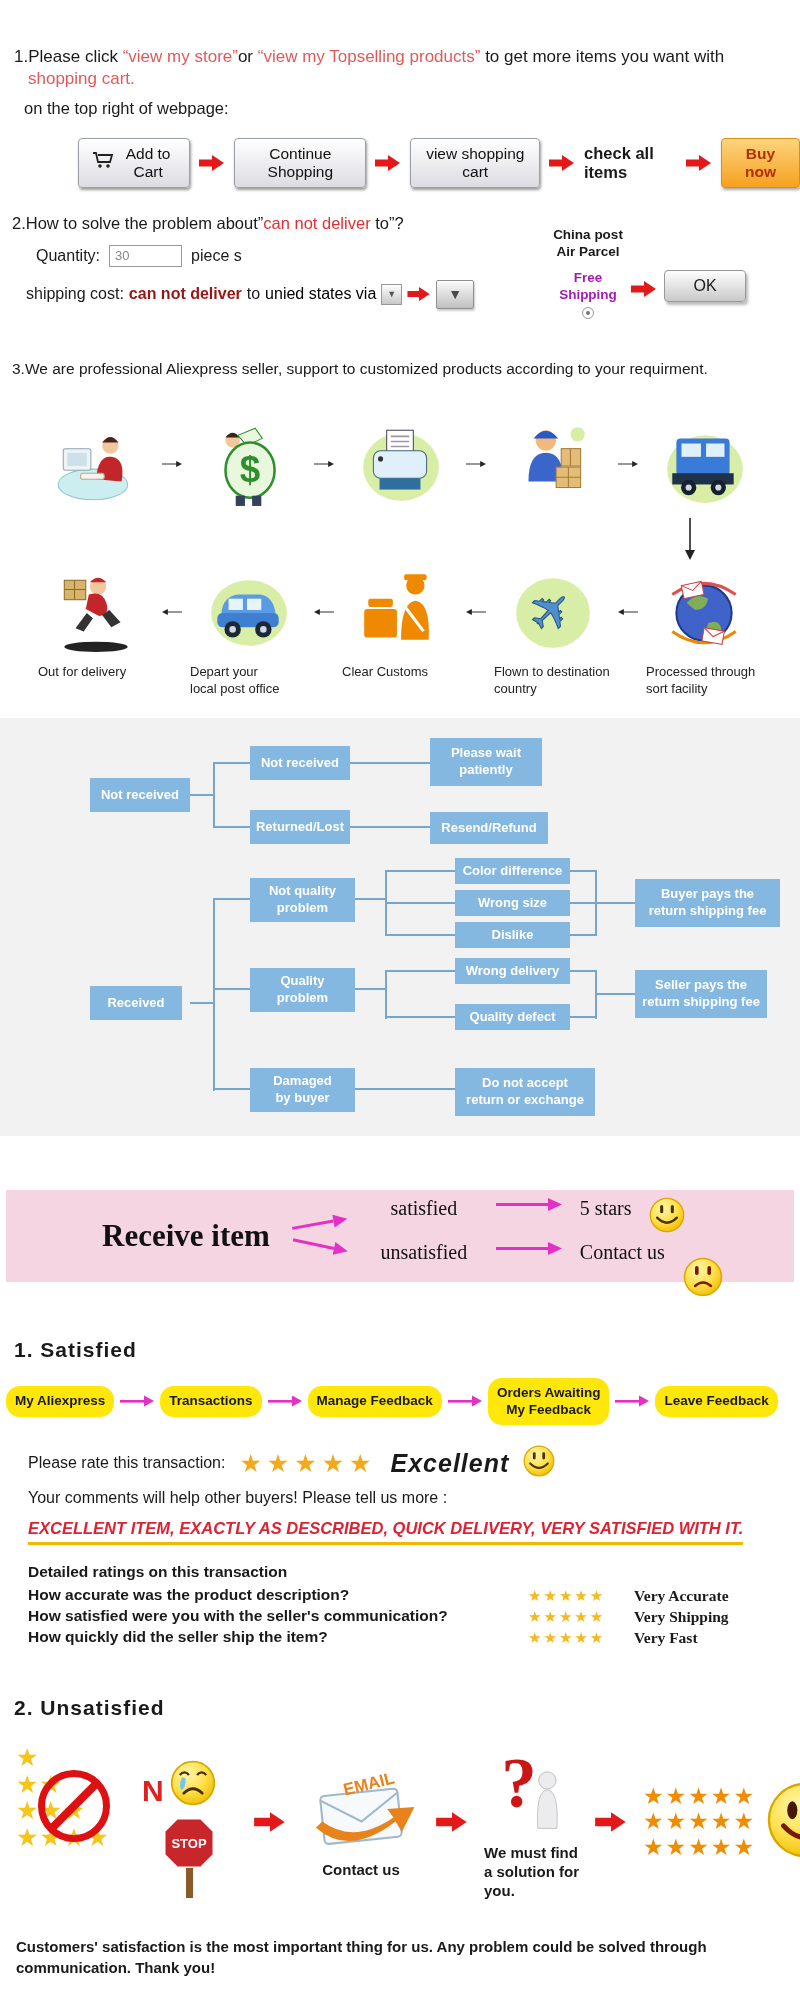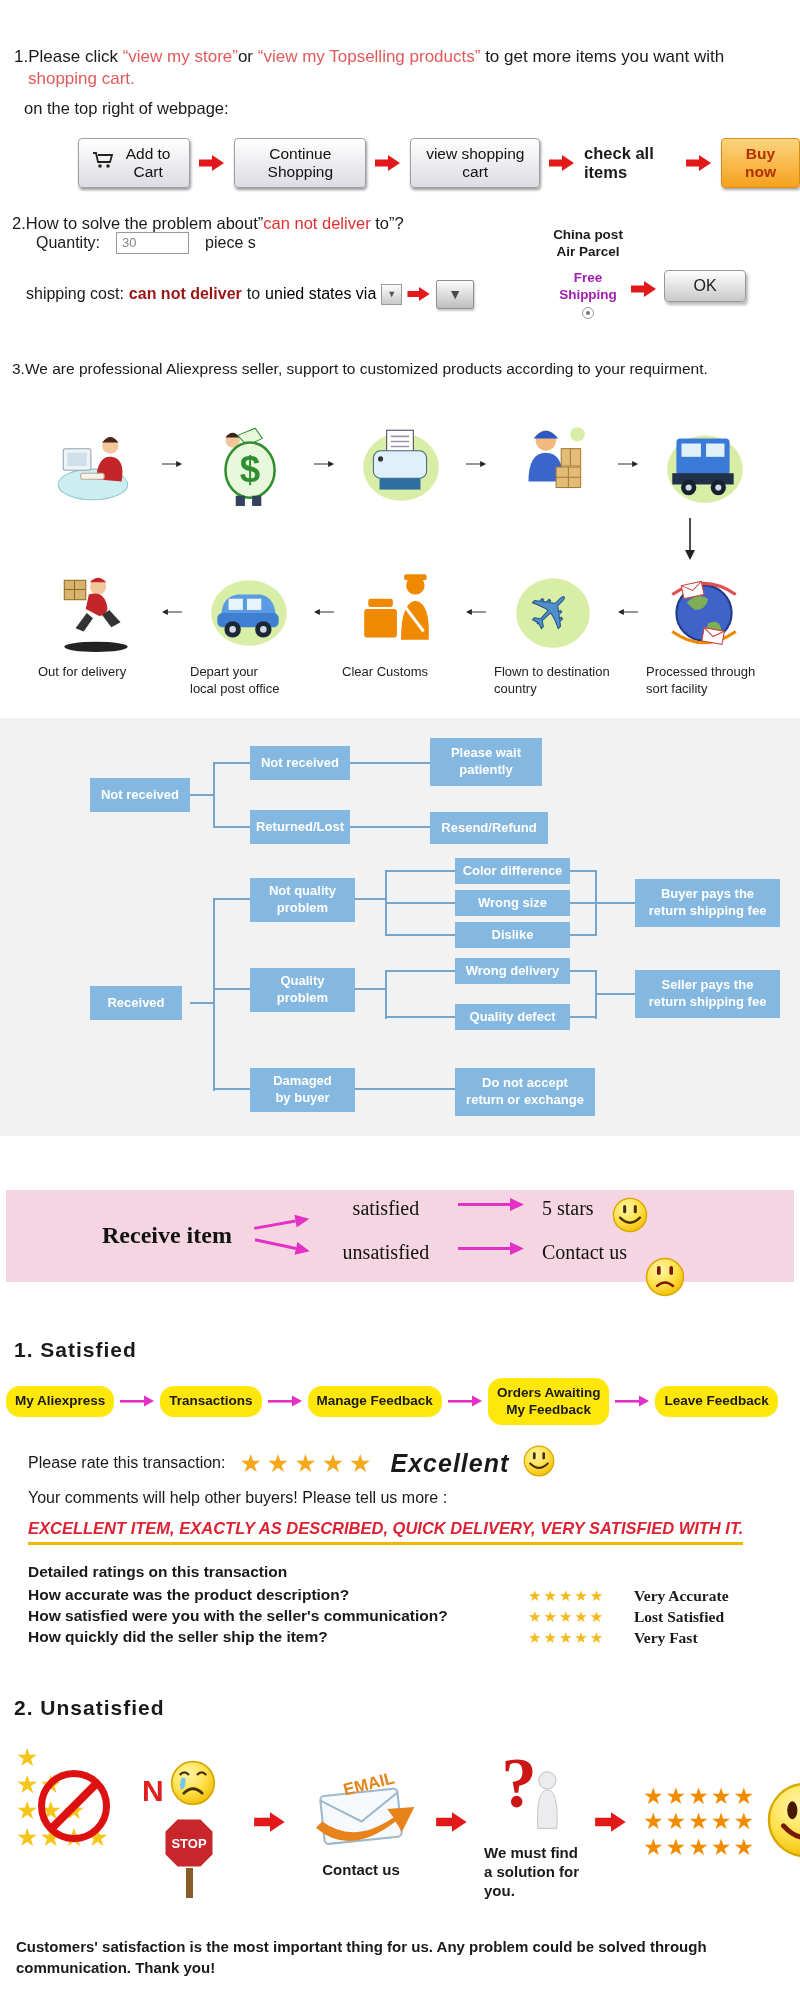--- a/index.html
+++ b/index.html
@@ -14,21 +14,21 @@
   .btnrow{display:flex;align-items:center;gap:9px;margin:20px 0 0 16px;padding-left:48px;}
   .sbtn{display:inline-flex;align-items:center;gap:6px;padding:6px 13px;background:linear-gradient(#ffffff,#dcdce2);border:1px solid #9aa0a8;border-radius:4px;box-shadow:1px 2px 3px rgba(0,0,0,.4);font-size:15.5px;color:#111;cursor:pointer;}
   .buynow{background:linear-gradient(#fcd47e,#f6a11f);border:1px solid #d98f14;color:#b23000;font-weight:bold;box-shadow:1px 2px 3px rgba(0,0,0,.35);}
   .chk{font-size:16.5px;font-weight:bold;}
   .rarrow svg{display:block;}
   .rarrow path{fill:#e31919;}
   
   .sec2{position:relative;height:120px;margin-top:26px;}
   .h2line{position:absolute;left:12px;top:0;font-size:16.5px;}
   .red-hl{color:#e03030;}
-  .qrow{position:absolute;left:36px;top:18px;font-size:16px;display:flex;align-items:center;gap:16px;}
+  .qrow{position:absolute;left:36px;top:31px;font-size:16px;display:flex;align-items:center;gap:9px;}
   .qinput{width:66px;height:20px;border:1px solid #999;font-size:13px;color:#888;padding:0 0 0 5px;font-family:"Liberation Sans",sans-serif;}
   .srow{position:absolute;left:26px;top:66px;font-size:16px;display:flex;align-items:center;gap:5px;}
   .maroon{color:#9b1414;font-weight:bold;}
   .olink{color:#000000;cursor:pointer;}
   .dd-sm{width:19px;height:19px;background:linear-gradient(#fdfdfd,#c9c9c9);border:1px solid #999;font-size:9px;color:#555;display:inline-flex;align-items:center;justify-content:center;cursor:pointer;}
   .dd-lg{width:36px;height:27px;background:linear-gradient(#fbfbfb,#bfbfbf);border:1px solid #8f8f8f;border-radius:2px;font-size:14px;color:#4a4a4a;display:inline-flex;align-items:center;justify-content:center;box-shadow:1px 2px 2px #ccc;cursor:pointer;}
   .china{position:absolute;left:542px;top:12px;width:92px;text-align:center;font-size:13.5px;font-weight:bold;line-height:1.3;}
   .freeship{position:absolute;left:549px;top:56px;width:78px;text-align:center;font-size:13.5px;color:#a21caf;font-weight:bold;line-height:1.25;}
   .radio{width:10px;height:10px;border:1px solid #999;border-radius:50%;margin:3px auto 0;display:flex;align-items:center;justify-content:center;}
   .radio i{width:4px;height:4px;background:#777;border-radius:50%;}
@@ -45,21 +45,21 @@
   .picell{width:132px;height:104px;display:flex;align-items:center;justify-content:center;flex:none;}
   .barrow path{fill:#222;}
   .dgap{height:44px;position:relative;width:740px;}
   .darr{position:absolute;left:655px;top:2px;}
   
   .flow{position:relative;width:800px;height:418px;background:#f2f2f2;margin-top:20px;}
   .fbox{position:absolute;background:#85b8e0;color:#fff;font-weight:bold;font-size:13px;line-height:1.25;display:flex;align-items:center;justify-content:center;text-align:center;white-space:pre-line;}
   .fl{position:absolute;background:#76a5cd;}
   
   .banner{height:92px;background:#f6d5e2;margin:54px 6px 0 6px;display:flex;align-items:center;padding-left:96px;box-sizing:border-box;gap:22px;}
-  .btitle{font-family:"Liberation Serif",serif;font-weight:bold;font-size:24px;color:#111;}
+  .btitle{font-family:"Liberation Serif",serif;font-weight:bold;font-size:31px;color:#111;}
   .fork{display:flex;flex-direction:column;gap:4px;}
   .fork .m1{transform:rotate(-10deg);}
   .fork .m2{transform:rotate(12deg);}
   .marrow path,.marrow rect{fill:#e331c5;}
   .bcol{display:flex;flex-direction:column;gap:10px;}
   .brow{display:flex;gap:18px;height:34px;}
   .bserif{font-family:"Liberation Serif",serif;font-size:20px;color:#111;}
   
   .sheading{margin:56px 0 0 14px;font-size:21px;font-weight:bold;letter-spacing:1px;}
   .steps{display:flex;align-items:center;gap:6px;margin:16px 0 0 6px;}
@@ -423,21 +423,21 @@
 problem</div>
   <div class="fbox" style="left:455px;top:140px;width:115px;height:26px">Color difference</div>
   <div class="fbox" style="left:455px;top:172px;width:115px;height:26px">Wrong size</div>
   <div class="fbox" style="left:455px;top:204px;width:115px;height:26px">Dislike</div>
   <div class="fbox" style="left:635px;top:161px;width:145px;height:48px">Buyer pays the
 return shipping fee</div>
   <div class="fbox" style="left:250px;top:250px;width:105px;height:44px">Quality
 problem</div>
   <div class="fbox" style="left:455px;top:240px;width:115px;height:26px">Wrong delivery</div>
   <div class="fbox" style="left:455px;top:286px;width:115px;height:26px">Quality defect</div>
-  <div class="fbox" style="left:635px;top:252px;width:145px;height:48px">Seller pays the
+  <div class="fbox" style="left:635px;top:252px;width:132px;height:48px">Seller pays the
 return shipping fee</div>
   <div class="fbox" style="left:250px;top:350px;width:105px;height:44px">Damaged
 by buyer</div>
   <div class="fbox" style="left:455px;top:350px;width:140px;height:48px">Do not accept
 return or exchange</div>
 </div>
 
 <div class="banner">
   <div class="btitle">Receive item</div>
   <div class="fork">
@@ -523,21 +523,21 @@
 <div class="detail">Detailed ratings on this transaction</div>
 <div class="qa">
   <div class="qarow">
     <span class="q">How accurate was the product description?</span>
     <span class="qstars">★★★★★</span>
     <span class="ans">Very Accurate</span>
   </div>
   <div class="qarow">
     <span class="q">How satisfied were you with the seller's communication?</span>
     <span class="qstars">★★★★★</span>
-    <span class="ans">Lost Satisfied</span>
+    <span class="ans">Very Shipping</span>
   </div>
   <div class="qarow">
     <span class="q">How quickly did the seller ship the item?</span>
     <span class="qstars">★★★★★</span>
     <span class="ans">Very Fast</span>
   </div>
 </div>
 
 <div class="sheading" style="margin-top:48px">2. Unsatisfied</div>
 <div class="urow">

